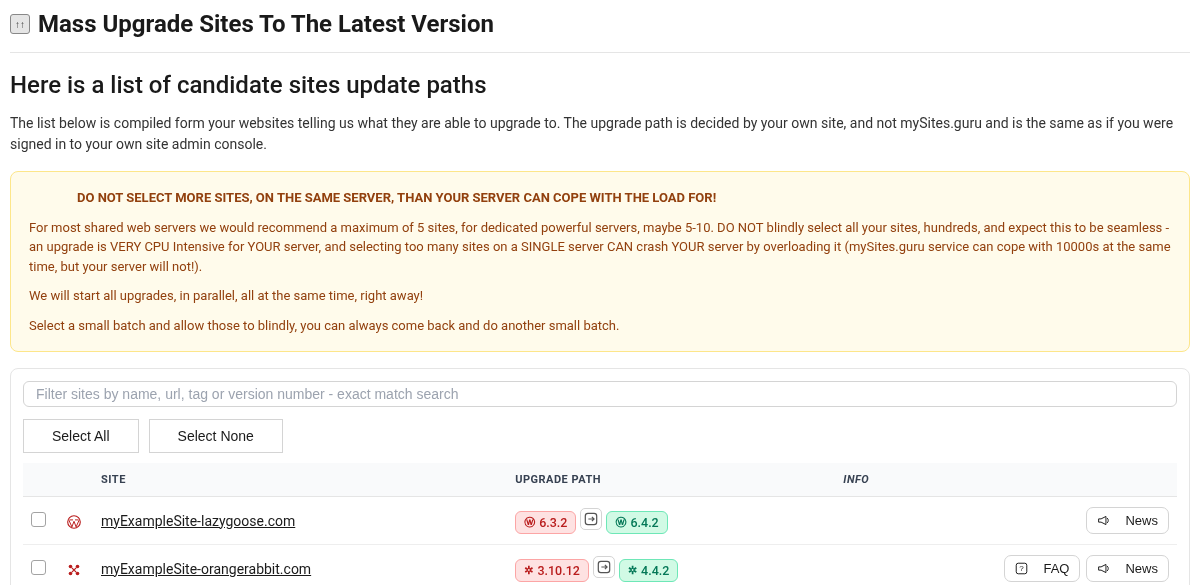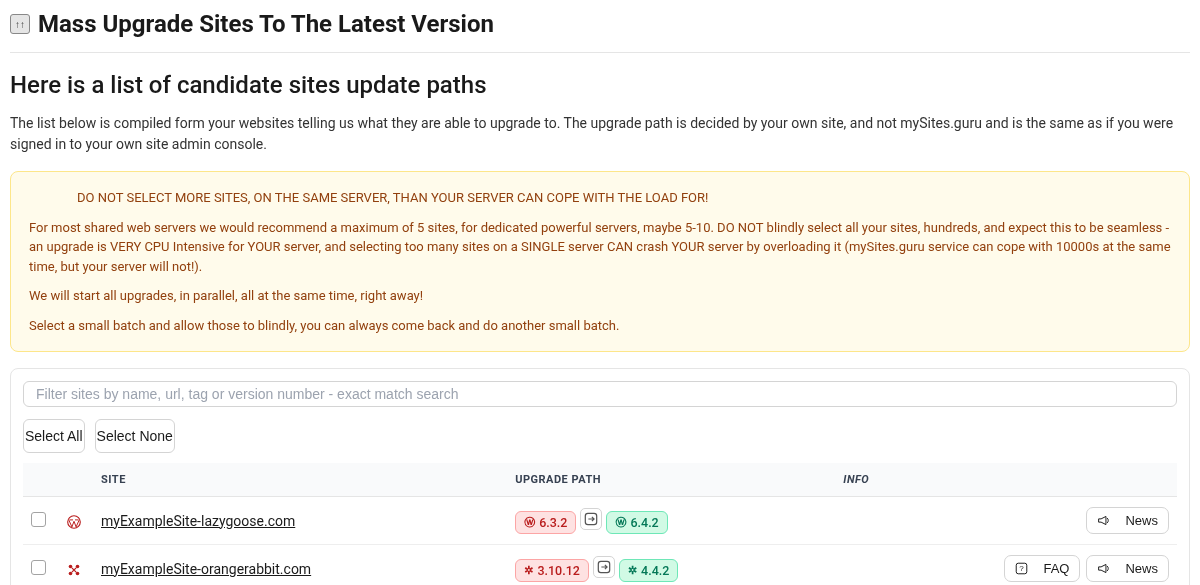--- a/index.html
+++ b/index.html
@@ -5,26 +5,26 @@
 * { box-sizing: border-box; margin: 0; padding: 0; }
 body { font-family: -apple-system, BlinkMacSystemFont, "Segoe UI", Roboto, Helvetica, Arial, sans-serif; color: #1a1a1a; background: #fff; padding: 10px; }
 .page-title { font-size: 24px; font-weight: 700; display: flex; align-items: center; gap: 8px; margin-bottom: 14px; }
 .title-icon { width: 20px; height: 20px; background: #e5e5e5; border: 1px solid #888; border-radius: 3px; display: inline-flex; align-items: center; justify-content: center; font-size: 10px; color: #333; }
 hr { border: none; border-top: 1px solid #e5e5e5; margin-bottom: 18px; }
 .subheading { font-size: 24px; font-weight: 500; margin-bottom: 14px; }
 .intro-text { font-size: 14px; color: #333; line-height: 1.5; margin-bottom: 16px; }
 .warning-box { background: #fffbeb; border: 1px solid #fde68a; border-radius: 8px; padding: 16px 18px; margin-bottom: 16px; }
 .warning-box p { font-size: 13px; color: #92400e; line-height: 1.5; margin-bottom: 10px; }
 .warning-box p:last-child { margin-bottom: 0; }
-.warning-box .warn-bold { font-weight: 400; text-transform: uppercase; padding-left: 48px; }
+.warning-box .warn-bold { font-weight: 700; text-transform: uppercase; padding-left: 48px; }
 .panel { border: 1px solid #e5e5e5; border-radius: 8px; padding: 12px; }
 .filter-input { width: 100%; padding: 4px 12px; border: 1px solid #d4d4d4; border-radius: 6px; font-size: 14px; color: #333; background: #fff; margin-bottom: 12px; }
 .filter-input::placeholder { color: #9ca3af; }
 .btn-row { display: flex; gap: 10px; margin-bottom: 10px; }
-.btn { padding: 8px 1px; border: 1px solid #d4d4d4; border-radius: 6px; background: #fff; font-size: 14px; color: #1a1a1a; cursor: pointer; }
+.btn { padding: 8px 28px; border: 1px solid #d4d4d4; border-radius: 0; background: #fff; font-size: 14px; color: #1a1a1a; cursor: pointer; }
 table { width: 100%; border-collapse: collapse; }
 thead th { text-align: left; font-size: 11px; font-weight: 700; letter-spacing: 0.5px; color: #374151; text-transform: uppercase; padding: 10px 8px; border-bottom: 1px solid #e5e5e5; background: #f9fafb; }
 thead th.info-col { text-align: left; font-style: italic; }
 tbody td { padding: 10px 8px; border-bottom: 1px solid #eee; vertical-align: middle; font-size: 14px; }
 .chk-col { width: 36px; }
 .icon-col { width: 34px; }
 .site-col { font-size: 14px; text-decoration: underline; }
 .path-col { }
 .info-col { text-align: right; }
 .chk { width: 15px; height: 15px; border: 1px solid #a3a3a3; border-radius: 3px; display: inline-block; cursor: pointer; background: #fff; }

